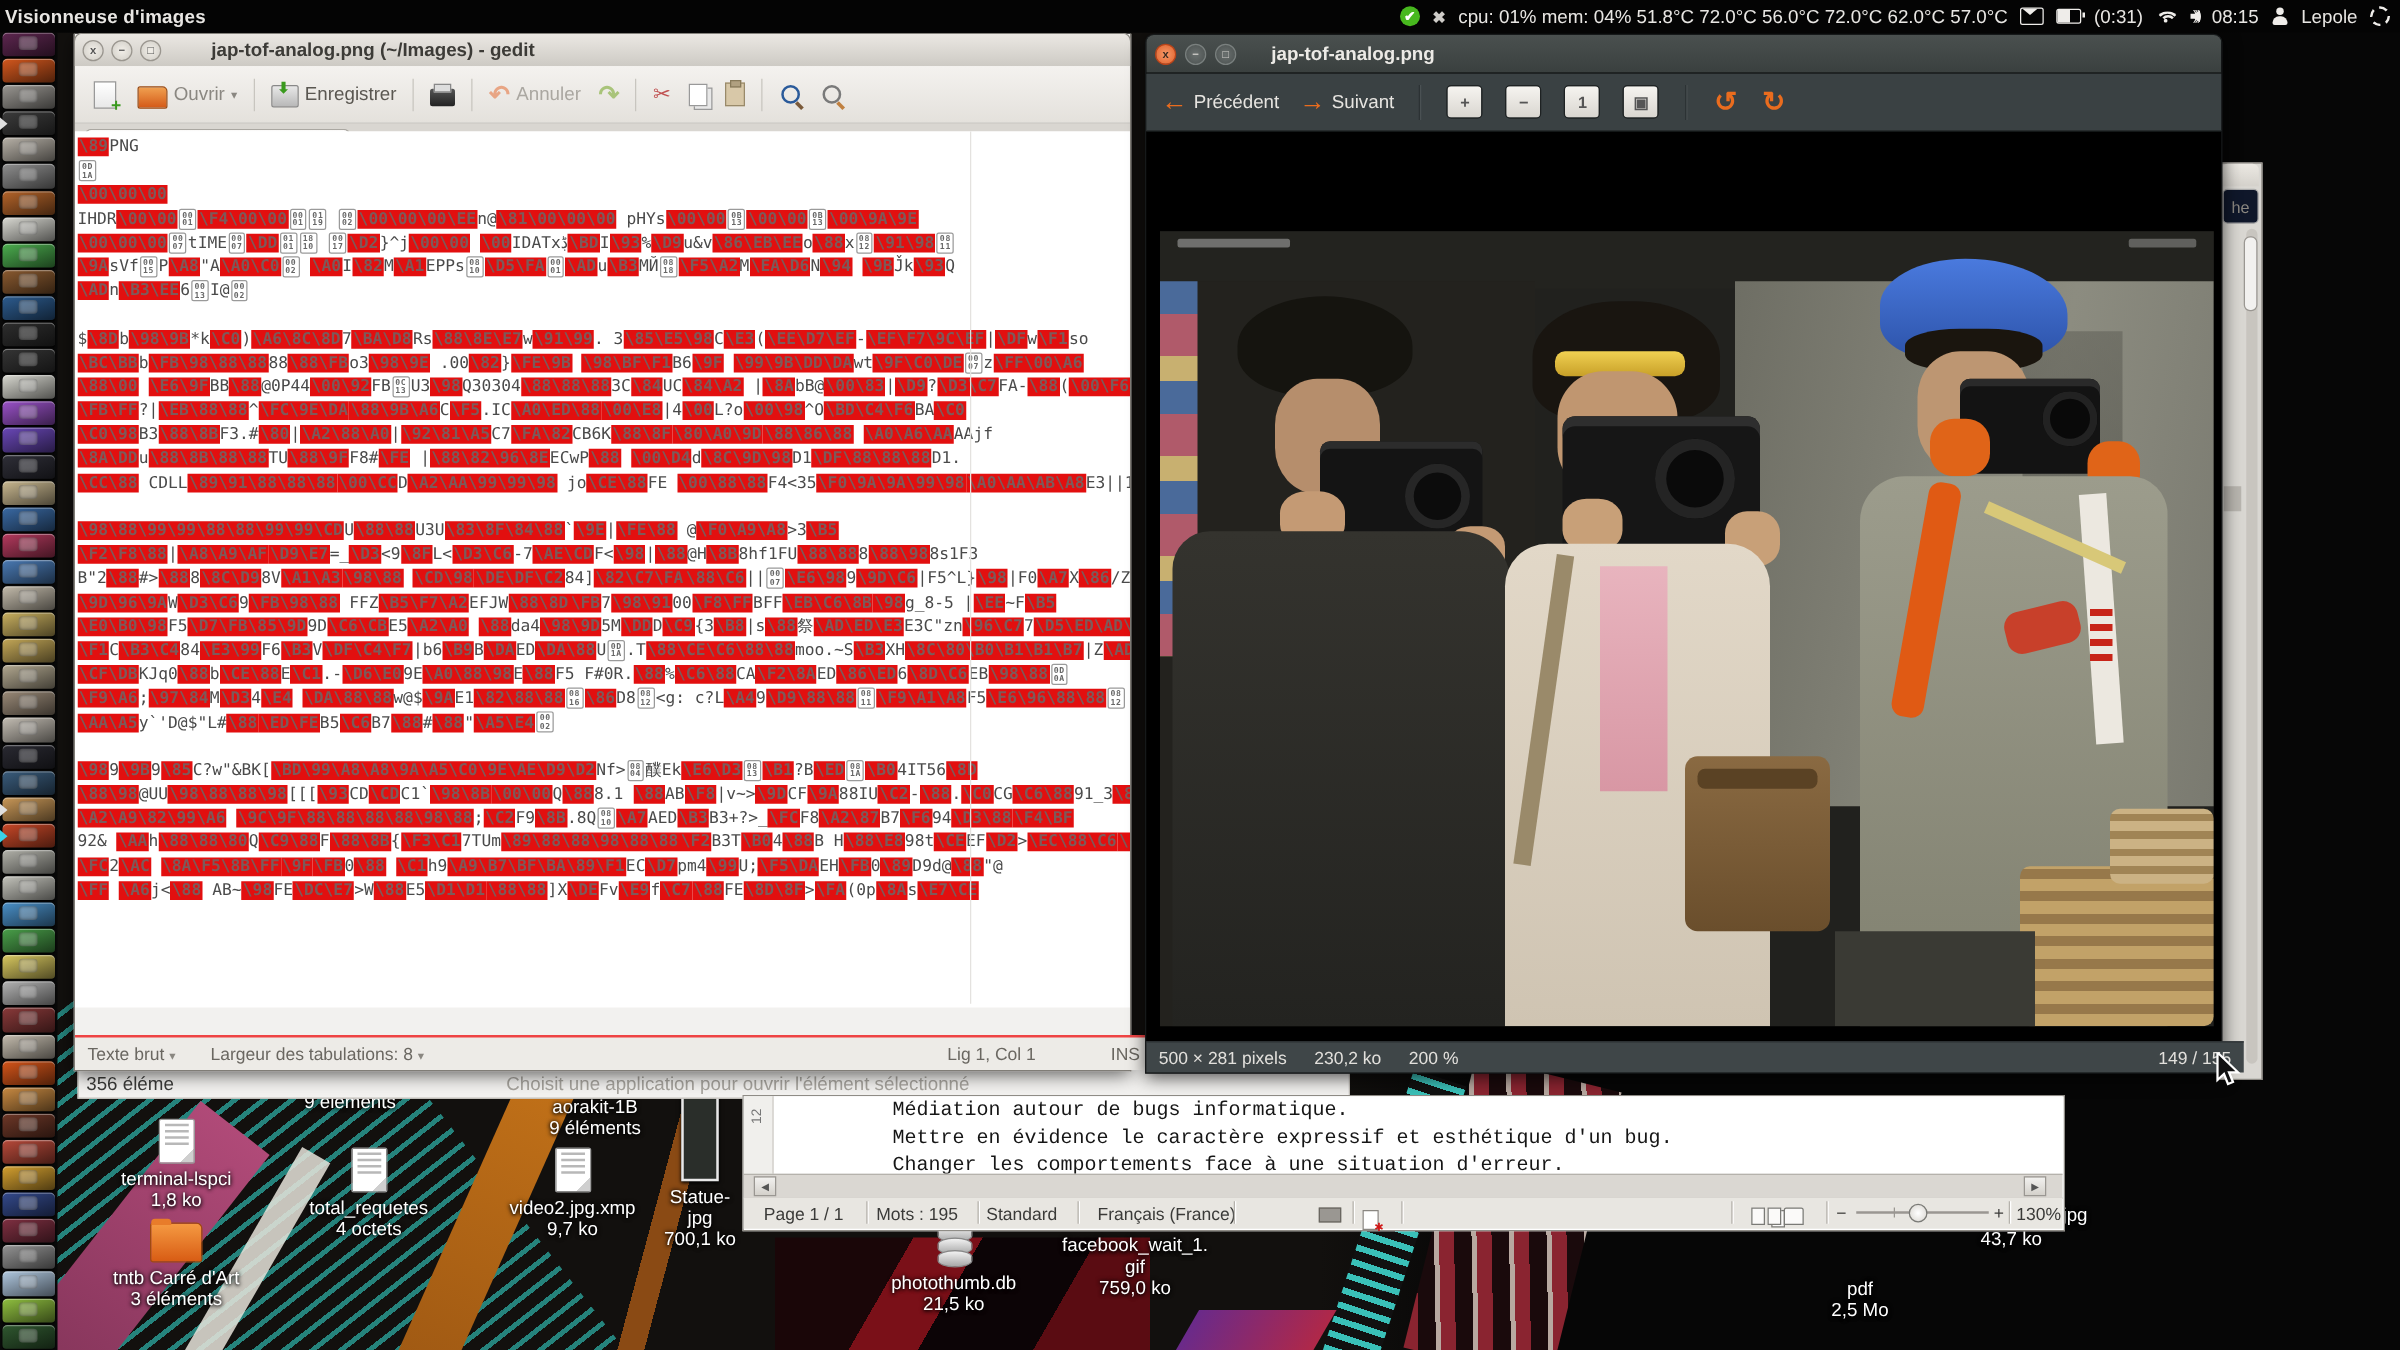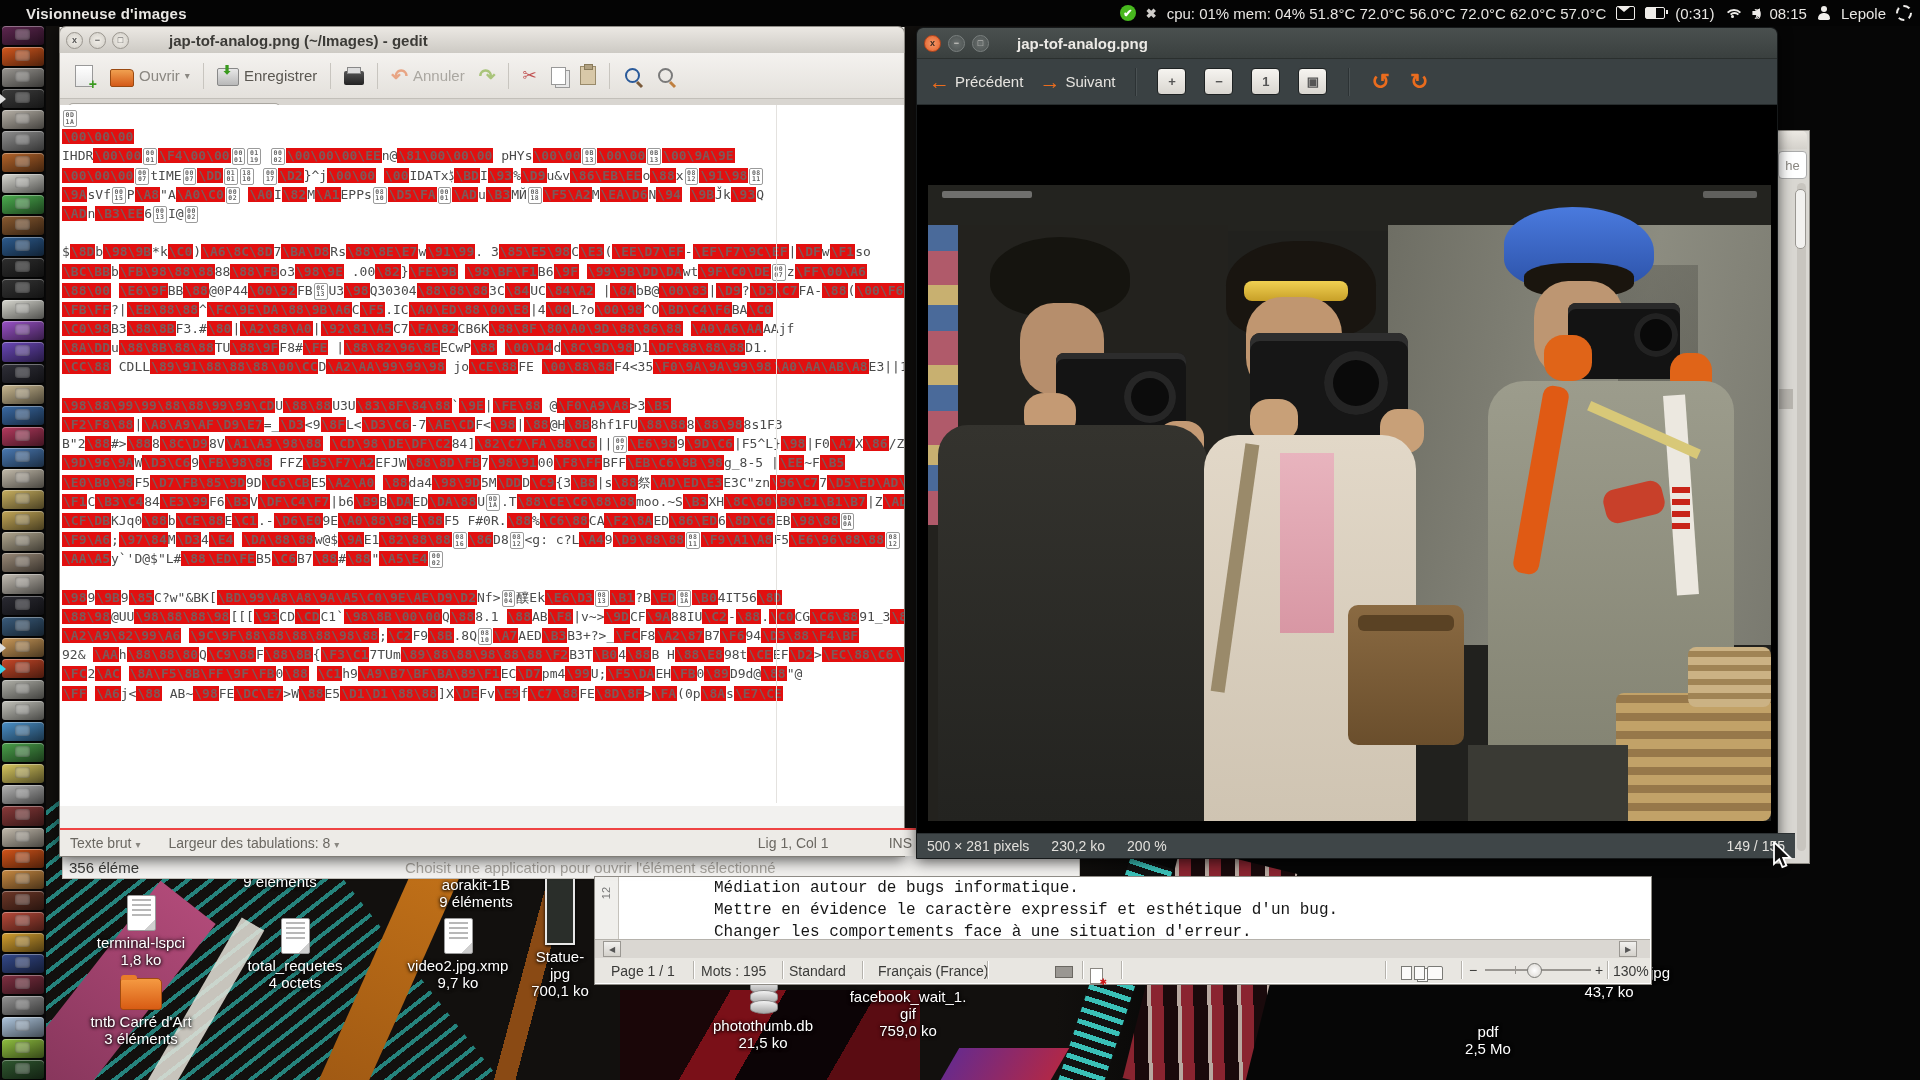--- a/index.html
+++ b/index.html
@@ -2,21 +2,21 @@
 <html><head>
 <meta charset="utf-8">
 <style>
   html,body{margin:0;padding:0;width:1920px;height:1080px;overflow:hidden;background:#070707;
     font-family:"Liberation Sans",sans-serif;position:relative}
   .abs{position:absolute}
 
   
   #panel{left:0;top:0;width:1920px;height:26px;background:#040404;color:#e8e6e3;z-index:40;
     display:flex;align-items:center;font-size:15px}
-  #panel .title{font-weight:bold;margin-left:26px;letter-spacing:.2px}
+  #panel .title{font-weight:bold;margin-left:4px;letter-spacing:.2px}
   #panel .right{margin-left:auto;display:flex;align-items:center;gap:10px;padding-right:8px;font-size:15px}
   .pic{display:inline-flex;align-items:center;justify-content:center}
   .chk{width:16px;height:16px;border-radius:50%;background:#47b81e;color:#fff;font-size:11px;font-weight:bold}
   .puz{color:#cfcdc9;font-weight:bold;font-size:13px}
   .env{width:17px;height:12px;border:1.6px solid #efedea;border-radius:2px;position:relative}
   .env:before{content:"";position:absolute;left:1px;top:0;border:6.5px solid transparent;border-top:5px solid #efedea;width:0}
   .batt{width:18px;height:10px;border:1.5px solid #efedea;border-radius:2px;position:relative;background:linear-gradient(90deg,#efedea 55%,transparent 55%)}
   .batt:after{content:"";position:absolute;right:-4px;top:2px;width:2px;height:4px;background:#efedea}
   .wifi{width:18px;height:12px;position:relative;overflow:hidden}
   .wifi i{position:absolute;border:2px solid #efedea;border-radius:50%;border-color:#efedea transparent transparent transparent}
@@ -114,21 +114,21 @@
   .rot{color:#ea6c1e;font-size:22px;font-weight:bold;margin:0 6px}
   #vphoto{position:absolute;left:11px;top:157px;width:843px;height:636px;background:#21211e;overflow:hidden}
   #vphoto div{position:absolute}
   #vstatus{position:absolute;left:0;bottom:0;width:858px;height:24px;background:#3f4648;border-top:1px solid #2c3133;
     display:flex;align-items:center;color:#e2e0dc;font-size:14px;gap:22px;padding:0 10px}
   #vstatus .ctr{margin-left:auto}
 
   
   #sliver{left:1776px;top:130px;width:32px;height:732px;background:#d9d7d2;border:1px solid #8f8c86;z-index:25}
   #sliver .cap{position:absolute;left:0;top:0;width:30px;height:18px;background:linear-gradient(#ece9e3,#d4d1cb);border-radius:5px 5px 0 0}
-  #sliver .tabfrag{position:absolute;left:1px;top:20px;width:27px;height:26px;background:#ffffff;border:1px solid #aaa;
+  #sliver .tabfrag{position:absolute;left:1px;top:20px;width:27px;height:26px;background:#0f172a;border:1px solid #aaa;
     border-radius:4px;font-size:13px;color:#8a8781;display:flex;align-items:center;justify-content:center}
   #sliver .track{position:absolute;right:3px;top:52px;width:9px;height:668px;background:#c8c5bf;border-radius:5px}
   #sliver .thumb{position:absolute;right:3px;top:58px;width:9px;height:58px;background:#f2f1ef;border:1px solid #9a9792;border-radius:5px}
   #sliver .blk{position:absolute;left:2px;top:258px;width:14px;height:20px;background:#b8b5af}
 
   
   #writer{left:594px;top:876px;width:1056px;height:107px;background:#fff;border:1px solid #8f8c86;z-index:16}
   #writer .ruler{position:absolute;left:0;top:0;width:23px;height:62px;background:#f0efec;border-right:1px solid #c5c2bc;
     color:#777;font-size:11px}
   #writer .ruler span{position:absolute;left:5px;top:10px;transform:rotate(-90deg)}
@@ -489,20 +489,21 @@
   <div class="tabbar">
     <span class="tab">
       <span class="docicon"></span>
       <span>jap-tof-analog.png</span>
       <span class="tabx">✕</span>
     </span>
   </div>
   <div id="gcontent">
     <div class="marginline"></div>
     <div id="glines">
+        <div class="bline"><span class="esc">\89</span><span class="pl">PNG</span></div>
         <div class="bline"><span class="ctl"><div>0D</div><div>1A</div></span></div>
         <div class="bline"><span class="esc">\00\00\00</span></div>
         <div class="bline"><span class="pl">IHDR</span><span class="esc">\00\00</span><span class="ctl"><div>00</div><div>01</div></span><span class="esc">\F4\00\00</span><span class="ctl"><div>00</div><div>01</div></span><span class="ctl"><div>01</div><div>19</div></span><span class="pl"> </span><span class="ctl"><div>00</div><div>02</div></span><span class="esc">\00\00\00\EE</span><span class="pl">n@</span><span class="esc">\81\00\00\00</span><span class="pl">  pHYs</span><span class="esc">\00\00</span><span class="ctl"><div>0B</div><div>13</div></span><span class="esc">\00\00</span><span class="ctl"><div>0B</div><div>13</div></span><span class="esc">\00\9A\9E</span></div>
         <div class="bline"><span class="esc">\00\00\00</span><span class="ctl"><div>00</div><div>07</div></span><span class="pl">tIME</span><span class="ctl"><div>00</div><div>07</div></span><span class="esc">\DD</span><span class="ctl"><div>01</div><div>01</div></span><span class="ctl"><div>18</div><div>10</div></span><span class="pl"> </span><span class="ctl"><div>00</div><div>17</div></span><span class="esc">\D2</span><span class="pl">}^j</span><span class="esc">\00\00</span><span class="pl"> </span><span class="esc">\00</span><span class="pl">IDATx</span><span class="pl">ڋ</span><span class="esc">\BD</span><span class="pl">I</span><span class="esc">\93</span><span class="pl">%</span><span class="esc">\D9</span><span class="pl">u&amp;v</span><span class="esc">\86\EB\EE</span><span class="pl">o</span><span class="esc">\88</span><span class="pl">x</span><span class="ctl"><div>08</div><div>12</div></span><span class="esc">\91\98</span><span class="ctl"><div>08</div><div>11</div></span></div>
         <div class="bline"><span class="esc">\9A</span><span class="pl">sVf</span><span class="ctl"><div>00</div><div>15</div></span><span class="pl">P</span><span class="esc">\A8</span><span class="pl">"A</span><span class="esc">\A0\C0</span><span class="ctl"><div>00</div><div>02</div></span><span class="pl"> </span><span class="esc">\A0</span><span class="pl">I</span><span class="esc">\82</span><span class="pl">M</span><span class="esc">\A1</span><span class="pl">EPPs</span><span class="ctl"><div>08</div><div>10</div></span><span class="esc">\D5\FA</span><span class="ctl"><div>00</div><div>01</div></span><span class="esc">\AD</span><span class="pl">u</span><span class="esc">\B3</span><span class="pl">MЙ</span><span class="ctl"><div>08</div><div>18</div></span><span class="esc">\F5\A2</span><span class="pl">M</span><span class="esc">\EA\D6</span><span class="pl">N</span><span class="esc">\94</span><span class="pl"> </span><span class="esc">\9B</span><span class="pl">J̌k</span><span class="esc">\93</span><span class="pl">Q</span></div>
         <div class="bline"><span class="esc">\AD</span><span class="pl">n</span><span class="esc">\B3\EE</span><span class="pl">6</span><span class="ctl"><div>00</div><div>13</div></span><span class="pl">I@</span><span class="ctl"><div>00</div><div>02</div></span></div>
         <div class="bline"></div>
         <div class="bline"><span class="pl">$</span><span class="esc">\8D</span><span class="pl">b</span><span class="esc">\98\9B</span><span class="pl">*k</span><span class="esc">\C0</span><span class="pl">)</span><span class="esc">\A6\8C\8D</span><span class="pl">7</span><span class="esc">\BA\D8</span><span class="pl">Rs</span><span class="esc">\88\8E\E7</span><span class="pl">w</span><span class="esc">\91\99</span><span class="pl">. 3</span><span class="esc">\85\E5\98</span><span class="pl">C</span><span class="esc">\E3</span><span class="pl">(</span><span class="esc">\EE\D7\EF</span><span class="pl">-</span><span class="esc">\EF\F7\9C\EF</span><span class="pl">|</span><span class="esc">\DF</span><span class="pl">w</span><span class="esc">\F1</span><span class="pl">so</span></div>
         <div class="bline"><span class="esc">\BC\BB</span><span class="pl">b</span><span class="esc">\FB\98\88\88</span><span class="pl">88</span><span class="esc">\88\FB</span><span class="pl">o3</span><span class="esc">\98\9E</span><span class="pl"> .00</span><span class="esc">\82</span><span class="pl">}</span><span class="esc">\FE\9B</span><span class="pl"> </span><span class="esc">\98\BF\F1</span><span class="pl">B6</span><span class="esc">\9F</span><span class="pl"> </span><span class="esc">\99\9B\DD\DA</span><span class="pl">wt</span><span class="esc">\9F\C0\DE</span><span class="ctl"><div>00</div><div>07</div></span><span class="pl">z</span><span class="esc">\FF\00\A6</span></div>
         <div class="bline"><span class="esc">\88\00</span><span class="pl"> </span><span class="esc">\E6\9F</span><span class="pl">BB</span><span class="esc">\88</span><span class="pl">@0P44</span><span class="esc">\00\92</span><span class="pl">FB</span><span class="ctl"><div>0C</div><div>13</div></span><span class="pl">U3</span><span class="esc">\98</span><span class="pl">Q30304</span><span class="esc">\88\88\88</span><span class="pl">3C</span><span class="esc">\84</span><span class="pl">UC</span><span class="esc">\84\A2</span><span class="pl"> |</span><span class="esc">\8A</span><span class="pl">bB@</span><span class="esc">\00\83</span><span class="pl">|</span><span class="esc">\D9</span><span class="pl">?</span><span class="esc">\D3\C7</span><span class="pl">FA-</span><span class="esc">\88</span><span class="pl">(</span><span class="esc">\00\F6</span></div>

